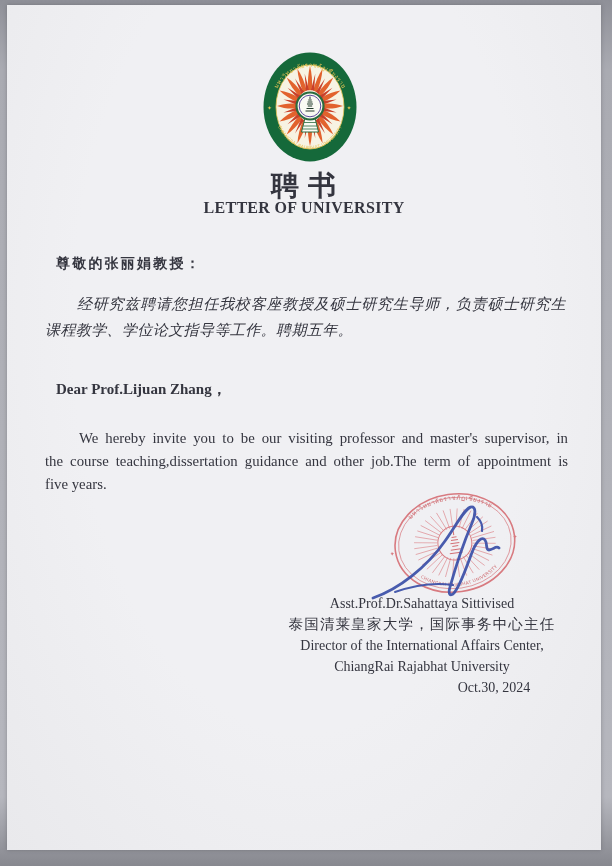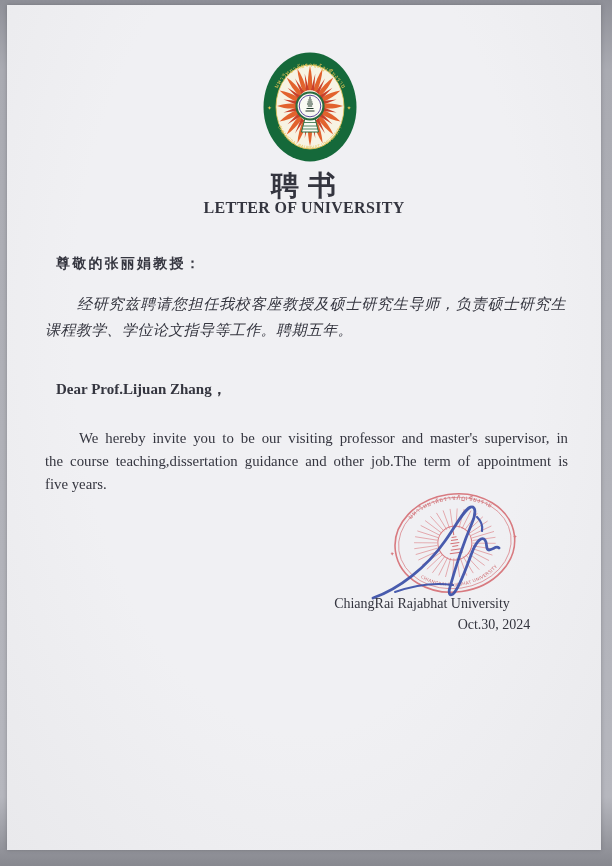--- a/index.html
+++ b/index.html
@@ -151,17 +151,20 @@
 
   <svg class="abs signature" viewBox="0 0 185 120">
     <g fill="none" style="stroke:var(--ink-blue)" stroke-linecap="round" opacity="0.92">
       <path stroke-width="2.8" d="M8 103 C34 94 62 72 80 46 C92 29 100 13 106 12 C111 11 111 19 107 28 C99 47 90 74 85 92 C83 99 85 102 89 98 C96 90 102 70 108 55 C112 46 117 41 120 45 C123 49 120 55 124 55 C128 55 131 50 134 53"></path>
       <path stroke-width="2.2" d="M112 22 C116 26 118 31 117 36"></path>
       <path stroke-width="2" d="M30 97 C50 90 68 87 88 90"></path>
     </g>
   </svg>
 
   <div class="abs sig-block">
+    <div>Asst.Prof.Dr.Sahattaya  Sittivised</div>
+    <div class="cjk">泰国清莱皇家大学，国际事务中心主任</div>
+    <div>Director of the International Affairs Center,</div>
     <div>ChiangRai Rajabhat University</div>
     <div class="date">Oct.30, 2024</div>
   </div>
 
 </div>
 
 </body></html>

